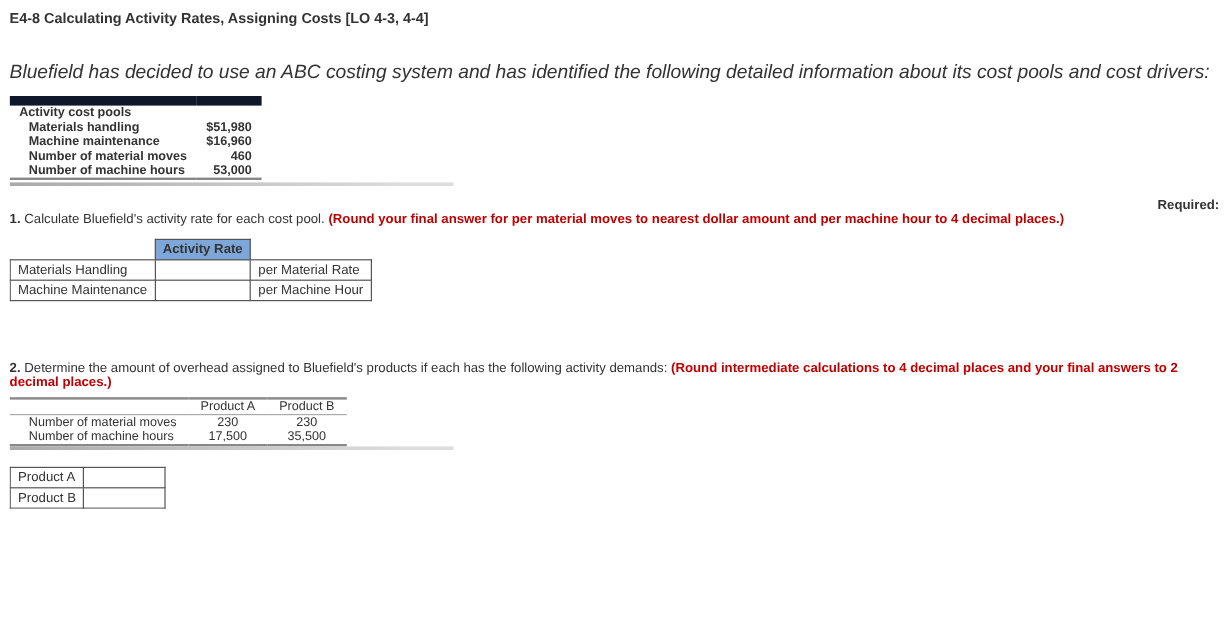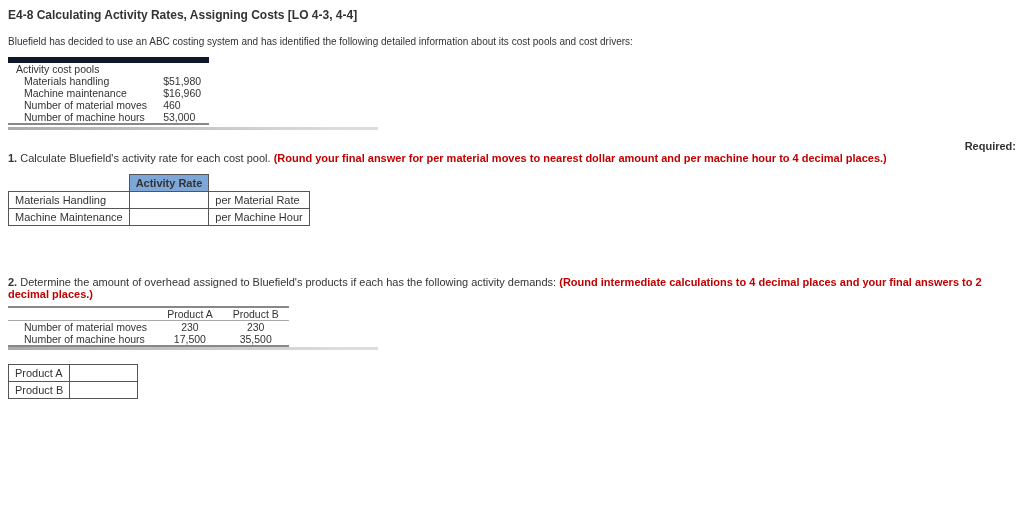--- a/index.html
+++ b/index.html
@@ -5,44 +5,46 @@
   body {
     font-family: Arial, sans-serif;
     font-size: 11px;
     color: #333;
     margin: 8px;
     background: #fff;
   }
   .title {
     font-weight: bold;
     font-size: 12px;
-    margin-bottom: 14px;
+    margin-bottom: 30px;
   }
   .intro {
-    font-size: 10px;
+    font-size: 16px;
     margin-bottom: 10px;
+    font-style: italic;
   }
   table {
     border-collapse: collapse;
   }
   .info-table {
-    border-top: 6px solid #0f172a;
+    border-top: 8px solid #0f172a;
     border-bottom: 2px solid #888;
     margin-bottom: 2px;
+    font-weight: bold;
   }
   .info-table td {
     padding: 0 8px;
     font-size: 10.5px;
     white-space: nowrap;
   }
   .info-table .sect {
     font-size: 10.5px;
   }
   .info-table .num {
-    text-align: left;
+    text-align: right;
   }
   .info-table tr.border-top td {
     border-top: 2px solid #888;
   }
   .req-label {
     font-weight: bold;
     margin-top: 10px;
     text-align: right;
   }
   .req-text {

